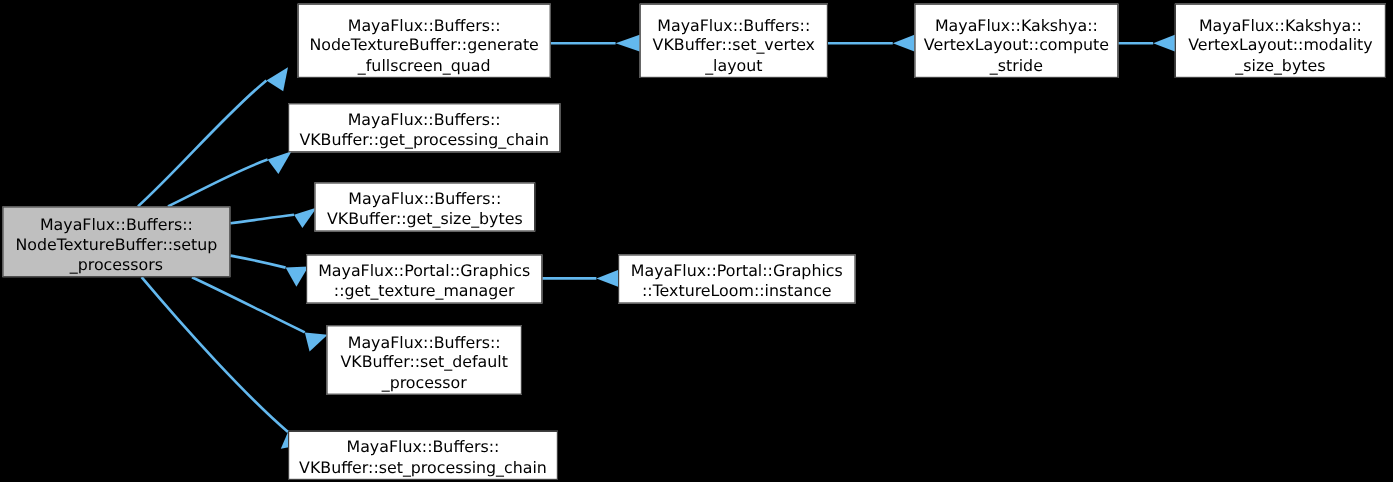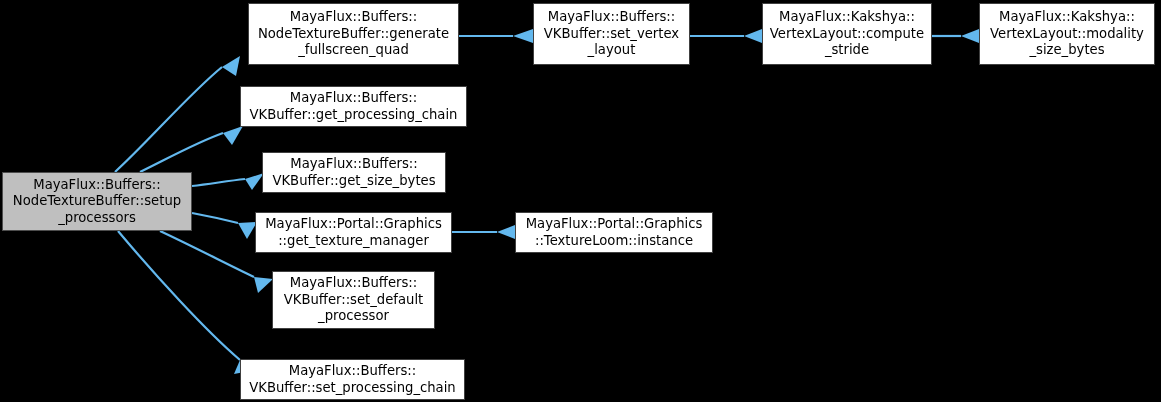--- a/index.html
+++ b/index.html
@@ -20,21 +20,21 @@
     left: 0;
     top: 0;
     width: 1161px;
     height: 402px;
     pointer-events: none;
   }
   .node {
     position: absolute;
     box-sizing: border-box;
     display: flex;
-    align-items: center;
+    align-items: flex-end;
     justify-content: center;
     text-align: center;
     font-size: 13.2px;
     line-height: 16.5px;
     color: #000000;
     letter-spacing: 0px;
     white-space: pre-line;
     border: 1px solid #404040;
     background: #ffffff;
     z-index: 2;

